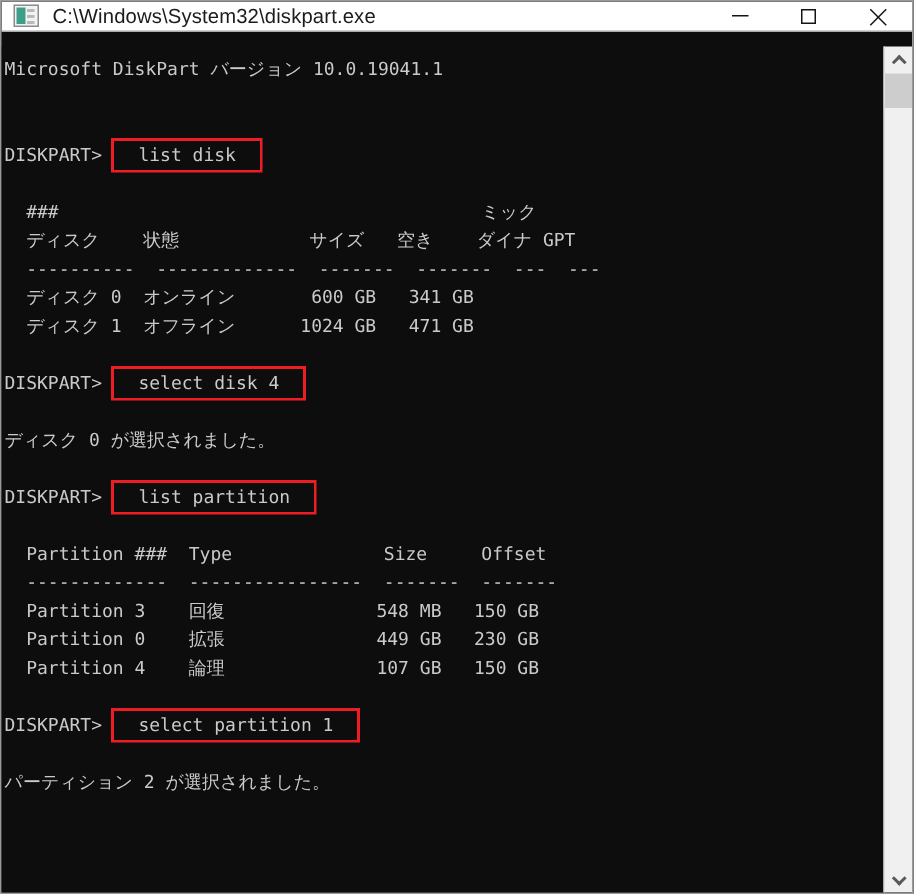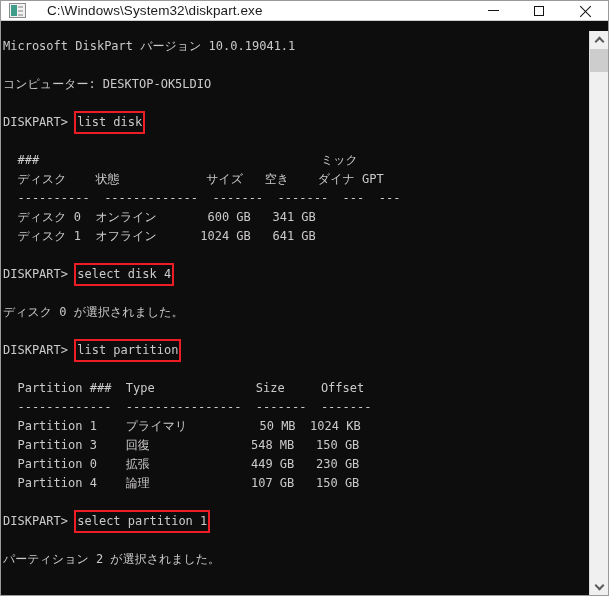--- a/index.html
+++ b/index.html
@@ -30,21 +30,20 @@
     position: absolute;
     left: 0;
     top: 0;
     width: 607px;
     height: 20px;
     background: #ffffff;
     border-bottom: 1px solid #d0d0d0;
     display: flex;
     align-items: center;
     box-sizing: border-box;
-    gap: 12px;
   }
   .app-icon {
     width: 17px;
     height: 15px;
     margin-left: 8px;
     margin-right: 9px;
     flex: 0 0 auto;
     position: relative;
     background: #f2f2f2;
     border: 1px solid #8c8c8c;
@@ -145,21 +144,21 @@
   .line.blank { color: transparent; }
 
   
   .cmd-line {
     position: relative;
   }
   .hl {
     position: relative;
     display: inline-block;
     box-shadow: 0 0 0 2px #ee1c25;
-    padding: 0 1px;
+    padding: 0 16px;
     margin: 0 1px;
   }
 
   
   .scrollbar {
     position: absolute;
     right: 0;
     top: 30px;
     width: 19px;
     height: 564px;
@@ -228,39 +227,37 @@
       <div class="win-btn">
         <span class="glyph-close"></span>
       </div>
     </div>
   </div>
 
   <div class="console">
     <div class="console-inner" id="console-inner">
         <div class="line">Microsoft DiskPart バージョン 10.0.19041.1</div>
         <div class="line blank"> </div>
-        <div class="line">コンピューター: DESKTOP-OK5LDIO</div>
         <div class="line blank"> </div>
         <div class="line cmd-line"><span>DISKPART&gt; </span><span class="hl">list disk</span></div>
         <div class="line blank"> </div>
         <div class="line">  ###                                       ミック</div>
         <div class="line">  ディスク    状態            サイズ   空き    ダイナ GPT</div>
         <div class="line">  ----------  -------------  -------  -------  ---  ---</div>
         <div class="line">  ディスク 0  オンライン       600 GB   341 GB</div>
-        <div class="line">  ディスク 1  オフライン      1024 GB   641 GB</div>
+        <div class="line">  ディスク 1  オフライン      1024 GB   471 GB</div>
         <div class="line blank"> </div>
         <div class="line cmd-line"><span>DISKPART&gt; </span><span class="hl">select disk 4</span></div>
         <div class="line blank"> </div>
         <div class="line">ディスク 0 が選択されました。</div>
         <div class="line blank"> </div>
         <div class="line cmd-line"><span>DISKPART&gt; </span><span class="hl">list partition</span></div>
         <div class="line blank"> </div>
         <div class="line">  Partition ###  Type              Size     Offset</div>
         <div class="line">  -------------  ----------------  -------  -------</div>
-        <div class="line">  Partition 1    プライマリ          50 MB  1024 KB</div>
         <div class="line">  Partition 3    回復              548 MB   150 GB</div>
         <div class="line">  Partition 0    拡張              449 GB   230 GB</div>
         <div class="line">  Partition 4    論理              107 GB   150 GB</div>
         <div class="line blank"> </div>
         <div class="line cmd-line"><span>DISKPART&gt; </span><span class="hl">select partition 1</span></div>
         <div class="line blank"> </div>
         <div class="line">パーティション 2 が選択されました。</div>
       </div>
   </div>
 

